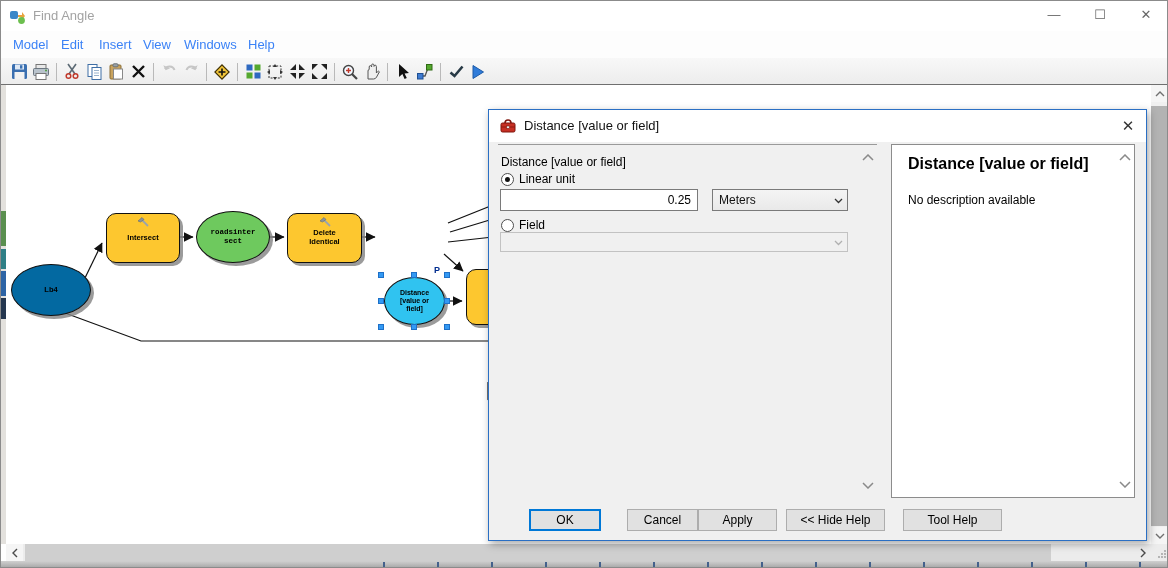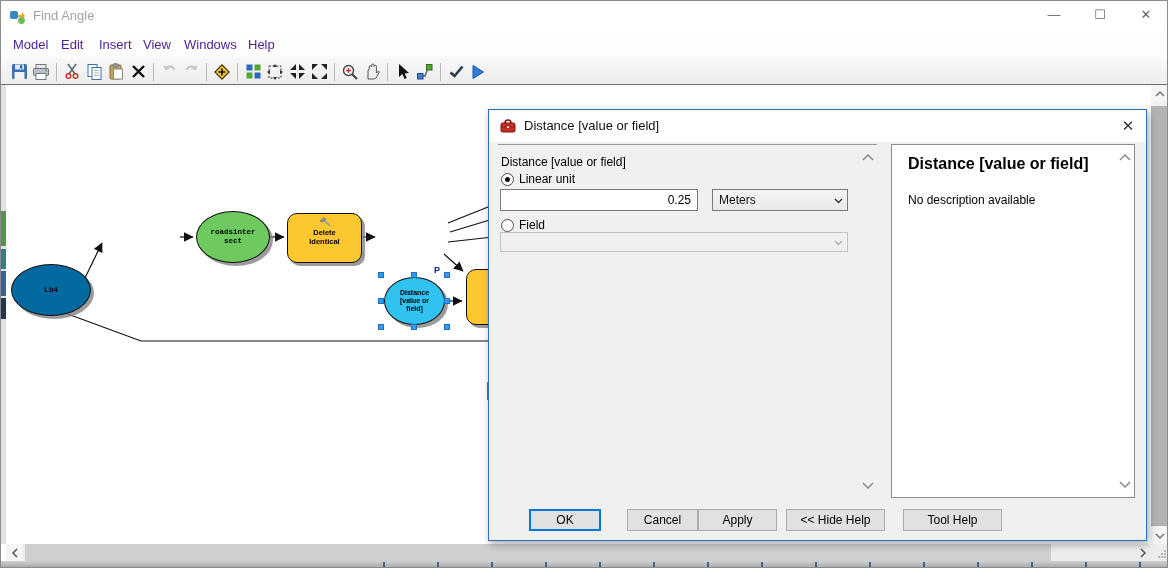--- a/index.html
+++ b/index.html
@@ -10,21 +10,21 @@
 
   
   #titlebar { left:0; top:0; width:1168px; height:30px; background:#ffffff; }
   #app-icon { left:8px; top:7px; width:17px; height:17px; }
   #title-text { left:32px; top:0; height:30px; line-height:30px; font-size:13px; color:#a3a3a3; }
   .winctl { top:0; width:46px; height:30px; text-align:center; line-height:28px;
             font-size:13px; color:#666; }
   #btn-min { left:1030px; } #btn-max { left:1076px; } #btn-close { left:1122px; }
 
   #menubar { left:0; top:30px; width:1168px; height:27px; background:#fdfdfd; }
-  .menu-item { top:0; height:27px; line-height:27px; font-size:13px; color:#4c1d95; padding:0 4px; }
+  .menu-item { top:0; height:27px; line-height:27px; font-size:13px; color:#3b82f6; padding:0 4px; }
 
   #toolbar { left:0; top:57px; width:1168px; height:27px;
              background:linear-gradient(#f8f8f8,#ececec);
              display:flex; align-items:center; padding-left:7px; }
   .tbtn { width:22px; height:22px; display:flex; align-items:center; justify-content:center; flex:0 0 auto; }
   .tsep { width:1px; height:18px; background:#b9b9b9; margin:0 4px; flex:0 0 auto; }
   .dim { opacity:.45; }
 
   
   #canvas-frame { left:0; top:83px; width:1168px; height:460px; border-top:1px solid #6f6f6f; }
@@ -297,20 +297,27 @@
       <line x1="438" y1="169" x2="457" y2="186" marker-end="url(#arr)"></line>
       <line x1="440" y1="216" x2="456" y2="216" marker-end="url(#arr)"></line>
       <polyline points="59,228 135,256 487,256"></polyline>
     </g>
   </svg>
 
   <div class="node ellipse fill-input" style="left:5px;top:179px;width:80px;height:52px">
     <span>Lb4</span>
   </div>
 
+  <div class="node toolrect fill-tool" style="left:100px;top:128px;width:74px;height:50px">
+    <svg width="13" height="11" viewBox="0 0 13 11" style="position:absolute;top:3px;left:30px">
+      <line x1="4" y1="2" x2="11" y2="9" stroke="#9aa4ad" stroke-width="1.8"></line>
+        <path d="M1 4 L5 0.5 L7 2.5 L3.5 5 Z" fill="#8a949d" stroke="#5f6a73" stroke-width=".6"></path>
+    </svg>
+    <span>Intersect</span>
+  </div>
 
   <div class="node ellipse fill-derived breakall" style="left:190px;top:126px;width:74px;height:52px">
     <span style="width:54px">roadsintersect</span>
   </div>
 
   <div class="node toolrect fill-tool" style="left:281px;top:128px;width:75px;height:50px">
     <svg width="13" height="11" viewBox="0 0 13 11" style="position:absolute;top:3px;left:31px">
       <line x1="4" y1="2" x2="11" y2="9" stroke="#9aa4ad" stroke-width="1.8"></line>
         <path d="M1 4 L5 0.5 L7 2.5 L3.5 5 Z" fill="#8a949d" stroke="#5f6a73" stroke-width=".6"></path>
     </svg>

